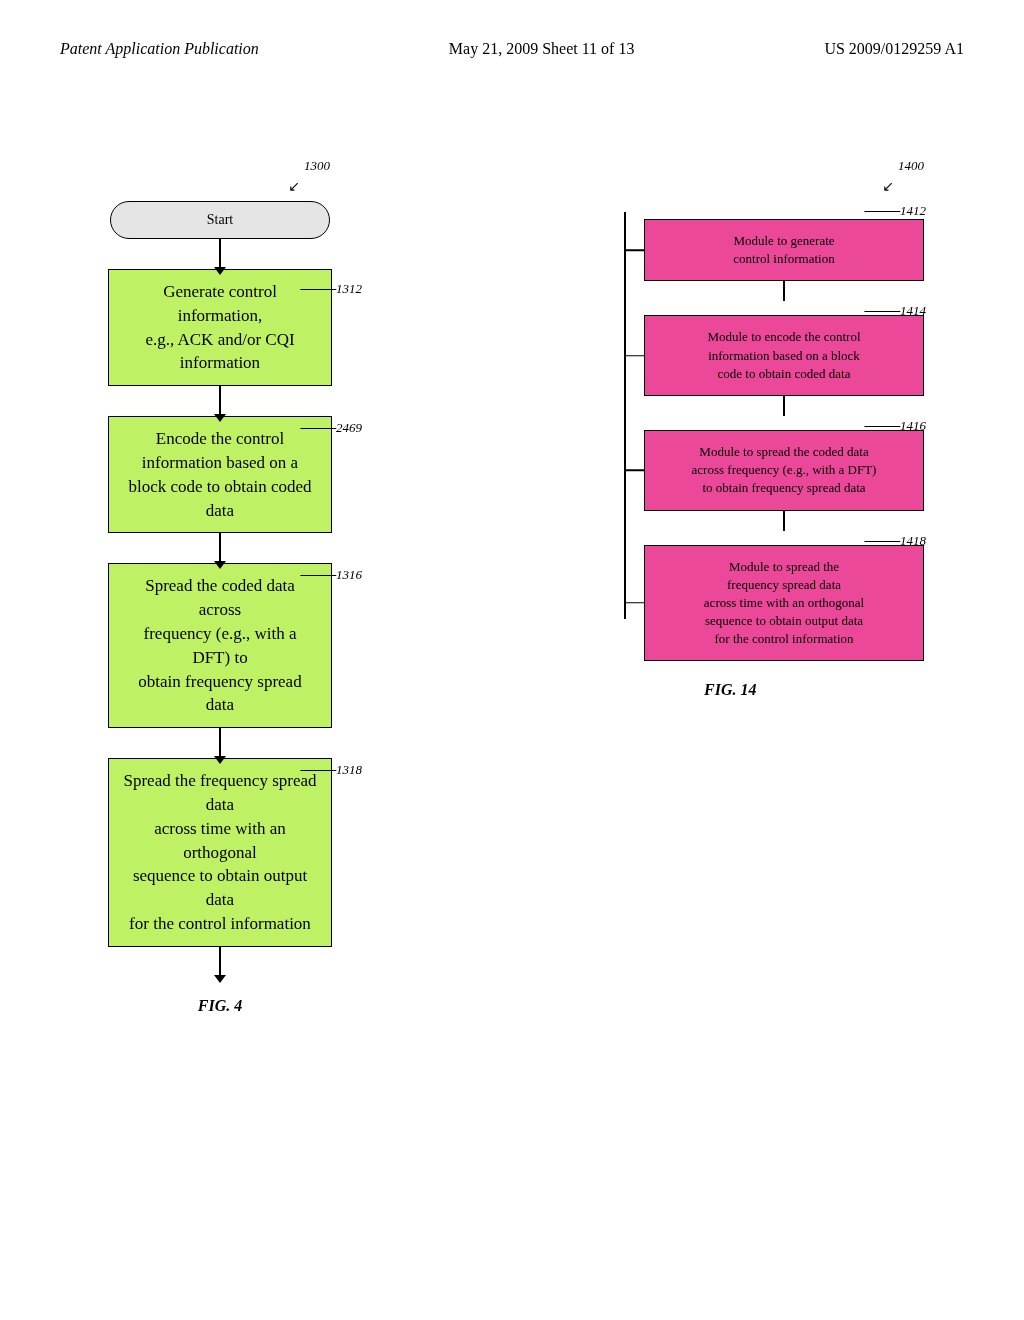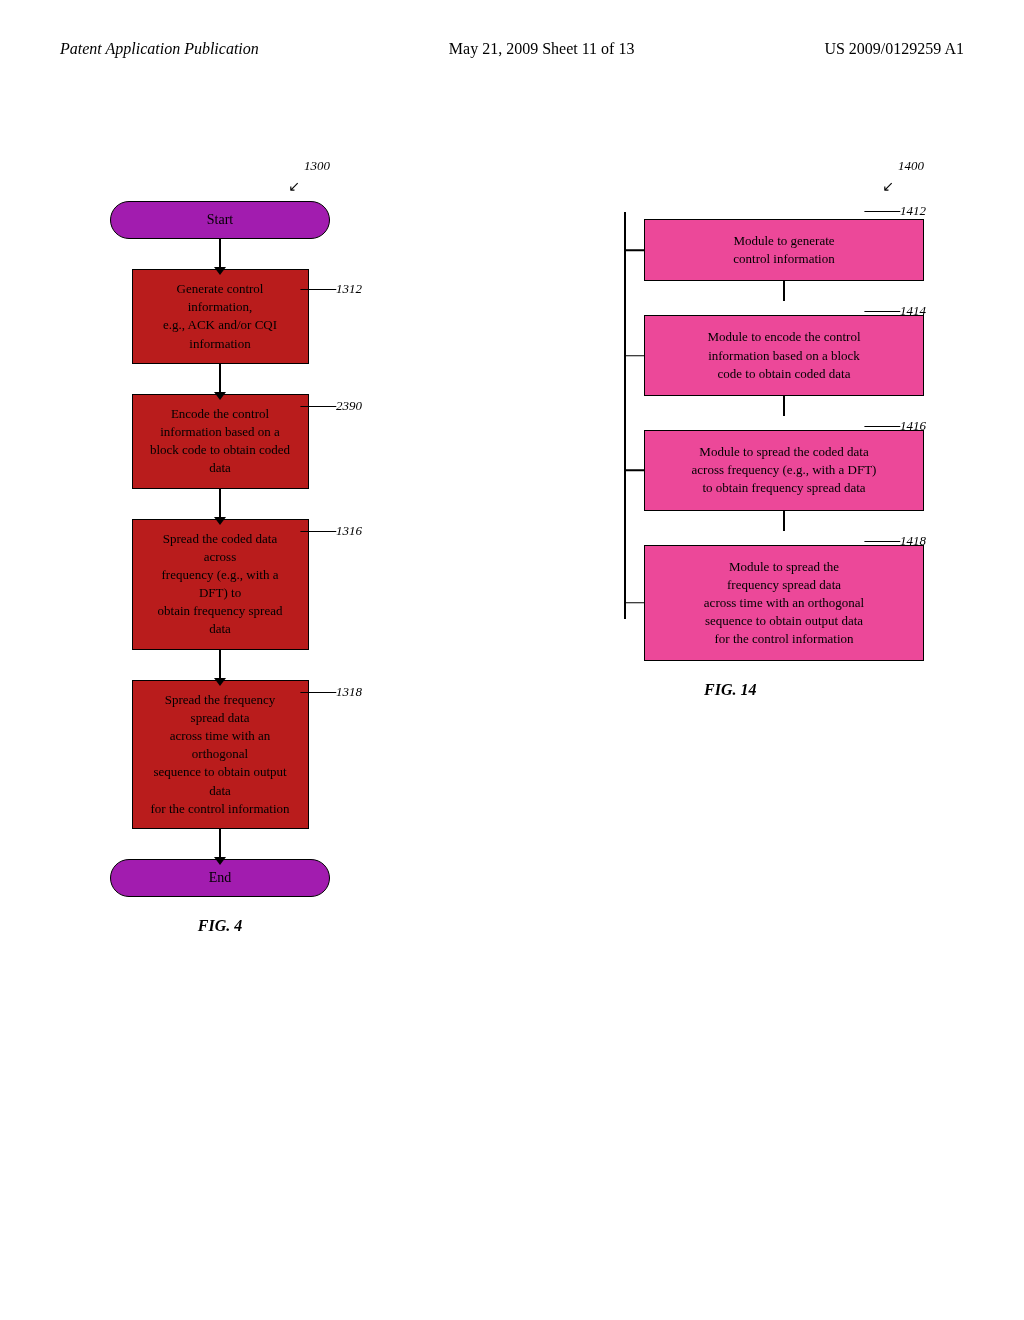--- a/index.html
+++ b/index.html
@@ -51,31 +51,31 @@
     }
 
     
     .rounded-box {
       border: 1.5px solid #000;
       border-radius: 30px;
       padding: 10px 20px;
       text-align: center;
       width: 220px;
       font-size: 14px;
-      background: #a21caf;
+      background: #e5e5e5;
     }
 
     
     .rect-box {
       border: 1.5px solid #000;
       padding: 10px 14px;
       text-align: center;
-      width: 177px;
-      font-size: 13px;
-      background: #b91c1c;
+      width: 224px;
+      font-size: 17px;
+      background: #bef264;
       line-height: 1.4;
     }
 
     
     .arrow-down {
       width: 2px;
       height: 30px;
       background: #000;
       position: relative;
       margin: 0 auto;
@@ -167,21 +167,21 @@
         <span style="position:absolute; right:-32px; top:10px; font-style:italic; font-size:13px;">⸻1312</span>
       </div>
 
       <div class="rect-box">
         <span>Generate control information,<br>e.g., ACK and/or CQI information</span>
       </div>
 
       <div class="arrow-down"></div>
 
       <div style="position:relative; width:220px;">
-        <span style="position:absolute; right:-32px; top:2px; font-style:italic; font-size:13px;">⸻2390</span>
+        <span style="position:absolute; right:-32px; top:2px; font-style:italic; font-size:13px;">⸻2469</span>
       </div>
 
       <div class="rect-box">
         <span>Encode the control<br>information based on a<br>block code to obtain coded data</span>
       </div>
 
       <div class="arrow-down"></div>
 
       <div style="position:relative; width:220px;">
         <span style="position:absolute; right:-32px; top:2px; font-style:italic; font-size:13px;">⸻1316</span>
@@ -196,23 +196,20 @@
       <div style="position:relative; width:220px;">
         <span style="position:absolute; right:-32px; top:2px; font-style:italic; font-size:13px;">⸻1318</span>
       </div>
 
       <div class="rect-box">
         <span>Spread the frequency spread data<br>across time with an orthogonal<br>sequence to obtain output data<br>for the control information</span>
       </div>
 
       <div class="arrow-down"></div>
 
-      <div class="rounded-box">
-        <span>End</span>
-      </div>
 
       <div class="fig-caption">FIG. 4</div>
 
     </div>
 
     <div class="module-diagram">
 
       <div style="width:280px; display:flex; justify-content:flex-end; margin-bottom:4px;">
         <span style="font-style:italic; font-size:13px;">
           <span>1400</span>

